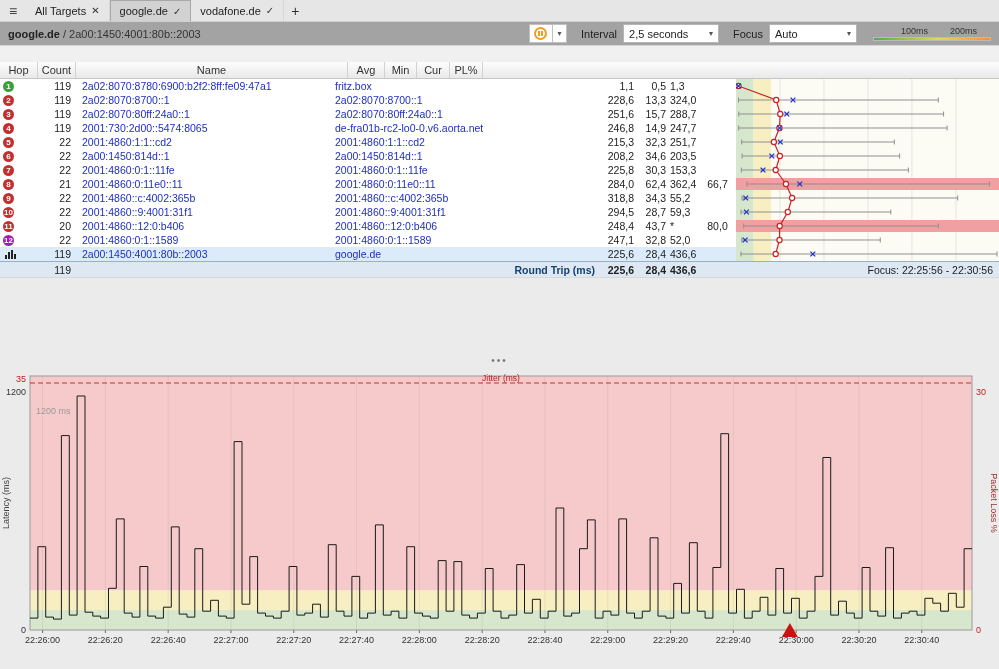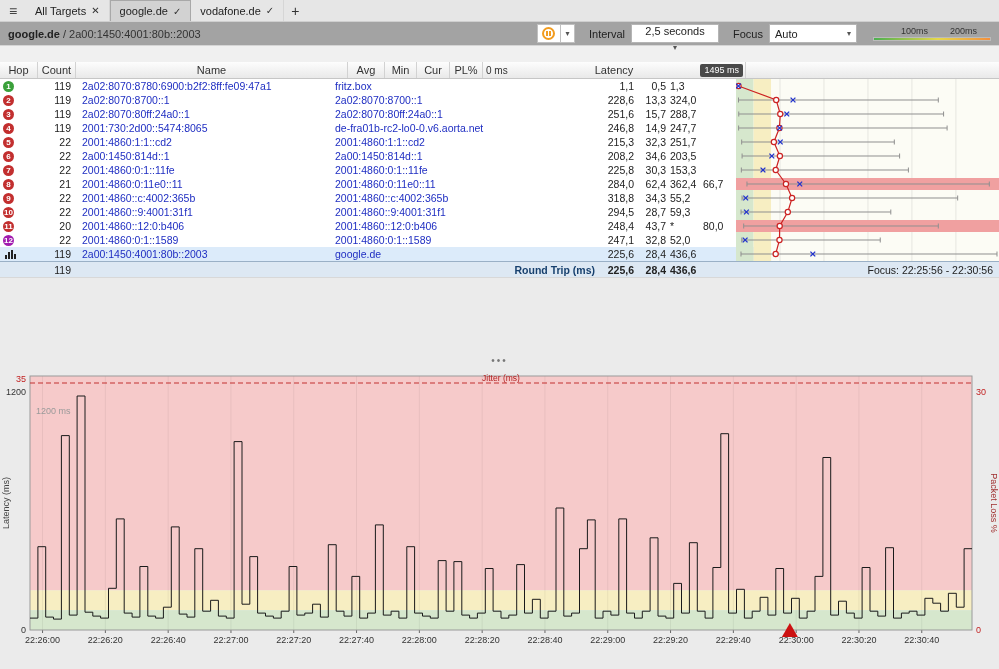--- a/index.html
+++ b/index.html
@@ -21,21 +21,21 @@
   .target-title span { color:#333; }
   .spacer { flex:1; }
   .pause-group { display:flex; }
   .pause-btn { width:24px; height:19px; border:1px solid #c0c0c0; background:#fff; display:flex; align-items:center; justify-content:center; }
   .pause-glyph { width:13px; height:13px; border:2px solid #f29c1f; border-radius:50%; display:flex; align-items:center; justify-content:center; gap:1px; }
   .pause-glyph i { display:block; width:2px; height:5px; background:#f29c1f; }
   .pause-caret { width:14px; height:19px; border:1px solid #c0c0c0; border-left:none; background:#fff; display:flex; align-items:center; justify-content:center; font-size:8px; color:#555; }
   .ctl-label { color:#222; margin-left:8px; }
   .select { height:19px; border:1px solid #b5b5b5; background:#fff; display:flex; align-items:center; justify-content:space-between; padding:0 5px; gap:6px; }
   .select .caret { font-size:8px; color:#555; }
-  .sel-interval { width:88px;flex-direction:column; }
+  .sel-interval { width:96px; }
   .sel-focus { width:88px; }
   .legend { width:118px; margin-left:10px; }
   .legend-labels { display:flex; justify-content:space-between; padding:0 14px 1px 28px; font-size:9px; color:#333; }
   .legend-bar { height:4px; border:1px solid #bbb; background:linear-gradient(to right,#4caf50,#e6d84a 55%,#f4903c); }
 
   
   .grid { background:#fff; }
   .grid-header { display:flex; height:17px; background:linear-gradient(#fdfdfd,#e9e9e9); border-bottom:1px solid #c6c6c6;margin-top:16px; }
   .gh-cell { border-right:1px solid #d2d2d2; display:flex; align-items:center; justify-content:center; color:#333; position:relative; font-size:11px; }
   .col-hop{width:38px;} .col-count{width:38px;} .col-ip{width:253px;} .col-name{width:272px;}
@@ -50,21 +50,21 @@
   .c-hop{width:38px; position:relative;}
   .hop-badge { position:absolute; left:3px; top:1.5px; width:11px; height:11px; border-radius:50%; color:#fff; font-size:8px; font-weight:bold; text-align:center; line-height:11px; }
   .hopchart { position:absolute; left:5px; top:2.5px; display:flex; align-items:flex-end; gap:1px; height:9px; }
   .hopchart i { width:2px; background:#222; display:block; }
   .c-count{width:38px; text-align:right; padding-right:5px;}
   .c-ip{width:253px; color:#1f2ec2; padding-left:6px;}
   .c-name{width:272px; color:#1f2ec2; padding-left:6px;}
   .c-avg{width:37px; text-align:right; padding-right:4px;}
   .c-min{width:32px; text-align:right; padding-right:4px;}
   .c-cur{width:33px; padding-right:4px;}
-  .c-pl{width:33px; text-align:left; padding-right:4px;}
+  .c-pl{width:33px; text-align:center; padding-right:4px;}
   .c-lat{width:263px;}
   .lat-overlay { position:absolute; left:736px; top:0; }
 
   .summary { display:flex; height:16px; line-height:16px; background:#dde8f3; border-top:1px solid #9ab0c6; }
   .summary .cell { height:16px; line-height:16px; }
   .summary .c-name { text-align:right; font-weight:bold; color:#17406e; padding-right:6px; }
   .summary .sum-val { font-weight:bold; color:#222; }
   .summary .c-lat { text-align:right; padding-right:6px; color:#222; }
 
   
@@ -140,25 +140,20 @@
 
 <div class="grid">
   <div class="grid-header">
     <div class="gh-cell col-hop">Hop</div>
     <div class="gh-cell col-count">Count</div>
     <div class="gh-cell col-name">Name</div>
     <div class="gh-cell col-avg">Avg</div>
     <div class="gh-cell col-min">Min</div>
     <div class="gh-cell col-cur">Cur</div>
     <div class="gh-cell col-pl">PL%</div>
-    <div class="gh-cell col-lat gh-lat">
-      <span class="zero">0 ms</span>
-      <span>Latency</span>
-      <span class="maxbadge">1495 ms</span>
-    </div>
   </div>
   <div class="grid-body" id="grid-body">
       <div class="grow">
         <div class="cell c-hop">
           <span class="hop-badge" style="background: rgb(58, 160, 58);">1</span>
         </div>
         <div class="cell c-count">119</div>
         <div class="cell c-ip">2a02:8070:8780:6900:b2f2:8ff:fe09:47a1</div>
         <div class="cell c-name">fritz.box</div>
         <div class="cell c-avg">1,1</div>

